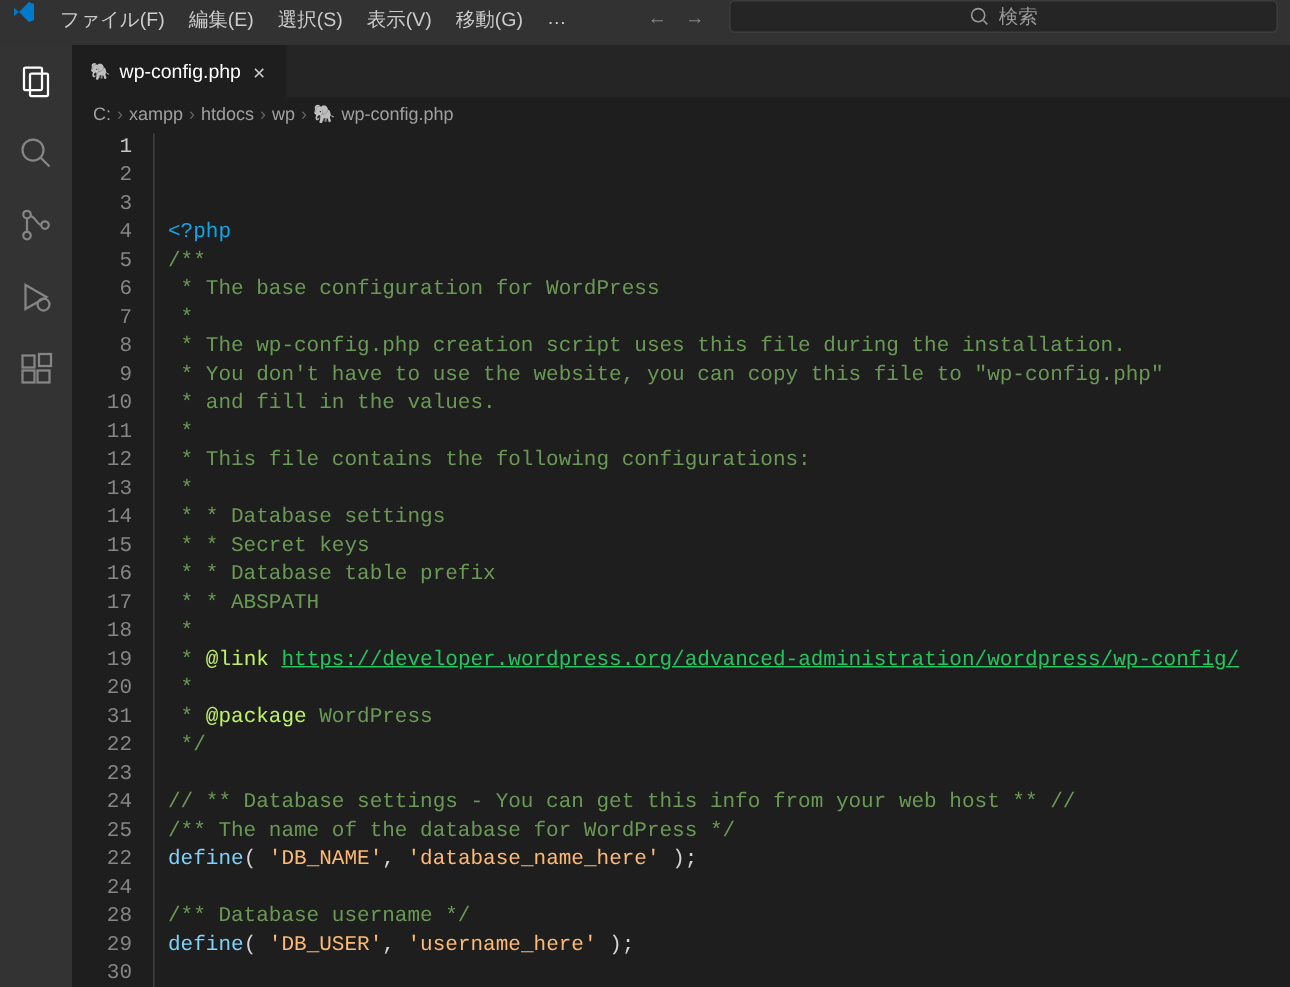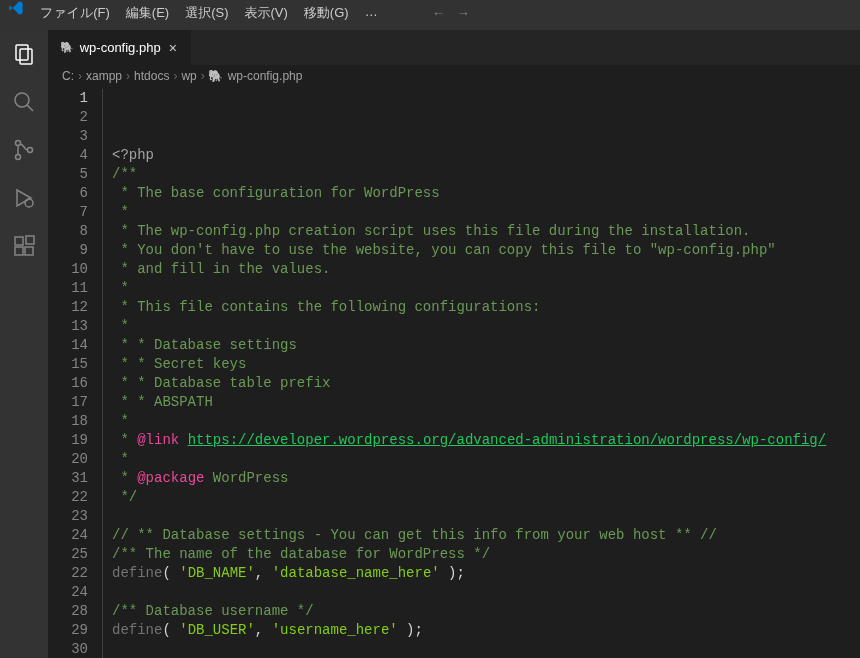--- a/index.html
+++ b/index.html
@@ -25,44 +25,51 @@
 .breadcrumb { height: 22px; display: flex; align-items: center; padding: 0 14px; font-size: 12px; color: #a0a0a0; gap: 4px; }
 .breadcrumb .sep { color: #666; }
 .breadcrumb .bicon { color: #a074c4; }
 .code-area { flex: 1; display: flex; overflow: hidden; font-family: Consolas, "Courier New", monospace; font-size: 14px; line-height: 19px; }
 .gutter { width: 54px; background: #1e1e1e; text-align: right; padding-right: 14px; color: #858585; user-select: none; padding-top: 2px;}
 .gutter .ln { height: 19px; }
 .gutter .ln.current { color: #c6c6c6; }
 .code { flex: 1; padding-left: 10px; padding-top: 2px; white-space: pre; position: relative; }
 .line { height: 19px; }
 .indent-guide { position:absolute; left:0; top:2px; bottom:0; width:0; border-left:1px solid #404040; }
-.c-tag { color: #a3a3a3; }
+.c-tag { color: #0ea5e9; }
 .c-comment { color: #6a9955; }
-.c-doctag { color: #ec4899; }
+.c-doctag { color: #bef264; }
 .c-link { color: #22c55e; text-decoration: underline; }
-.c-func { color: #737373; margin-top: 15px; }
+.c-func { color: #7dd3fc; margin-top: 15px; }
 .c-punc { color: #d4d4d4; }
-.c-str { color: #84cc16; }
+.c-str { color: #fdba74; }
 </style>
 </head>
 <body>
 
 <div class="titlebar">
   <svg class="logo" viewBox="0 0 24 24">
       <path fill="#007acc" d="M17 2l5 2v16l-5 2-10-10 10-10zM7 12l-5 4V8l5 4z"></path>
     </svg>
   <div class="menu-item">ファイル(F)</div>
   <div class="menu-item">編集(E)</div>
   <div class="menu-item">選択(S)</div>
   <div class="menu-item">表示(V)</div>
   <div class="menu-item">移動(G)</div>
   <div class="ellipsis">…</div>
   <div class="spacer"></div>
   <div class="nav-arrow">←</div>
   <div class="nav-arrow">→</div>
+  <div class="search-box">
+    <svg class="sicon" width="14" height="14" viewBox="0 0 16 16">
+        <circle cx="7" cy="7" r="5" stroke="#999" stroke-width="1.2" fill="none"></circle>
+        <line x1="11" y1="11" x2="14" y2="14" stroke="#999" stroke-width="1.2"></line>
+      </svg>
+    <span>検索</span>
+  </div>
 </div>
 
 <div class="main">
   <div class="activity-bar">
     <div class="aicon active">
         <svg width="24" height="24" viewBox="0 0 24 24" fill="none" stroke="currentColor" stroke-width="1.5">
           <rect x="4" y="3" width="12" height="15" rx="1"></rect>
           <rect x="8" y="7" width="12" height="15" rx="1"></rect>
         </svg>
       </div>

